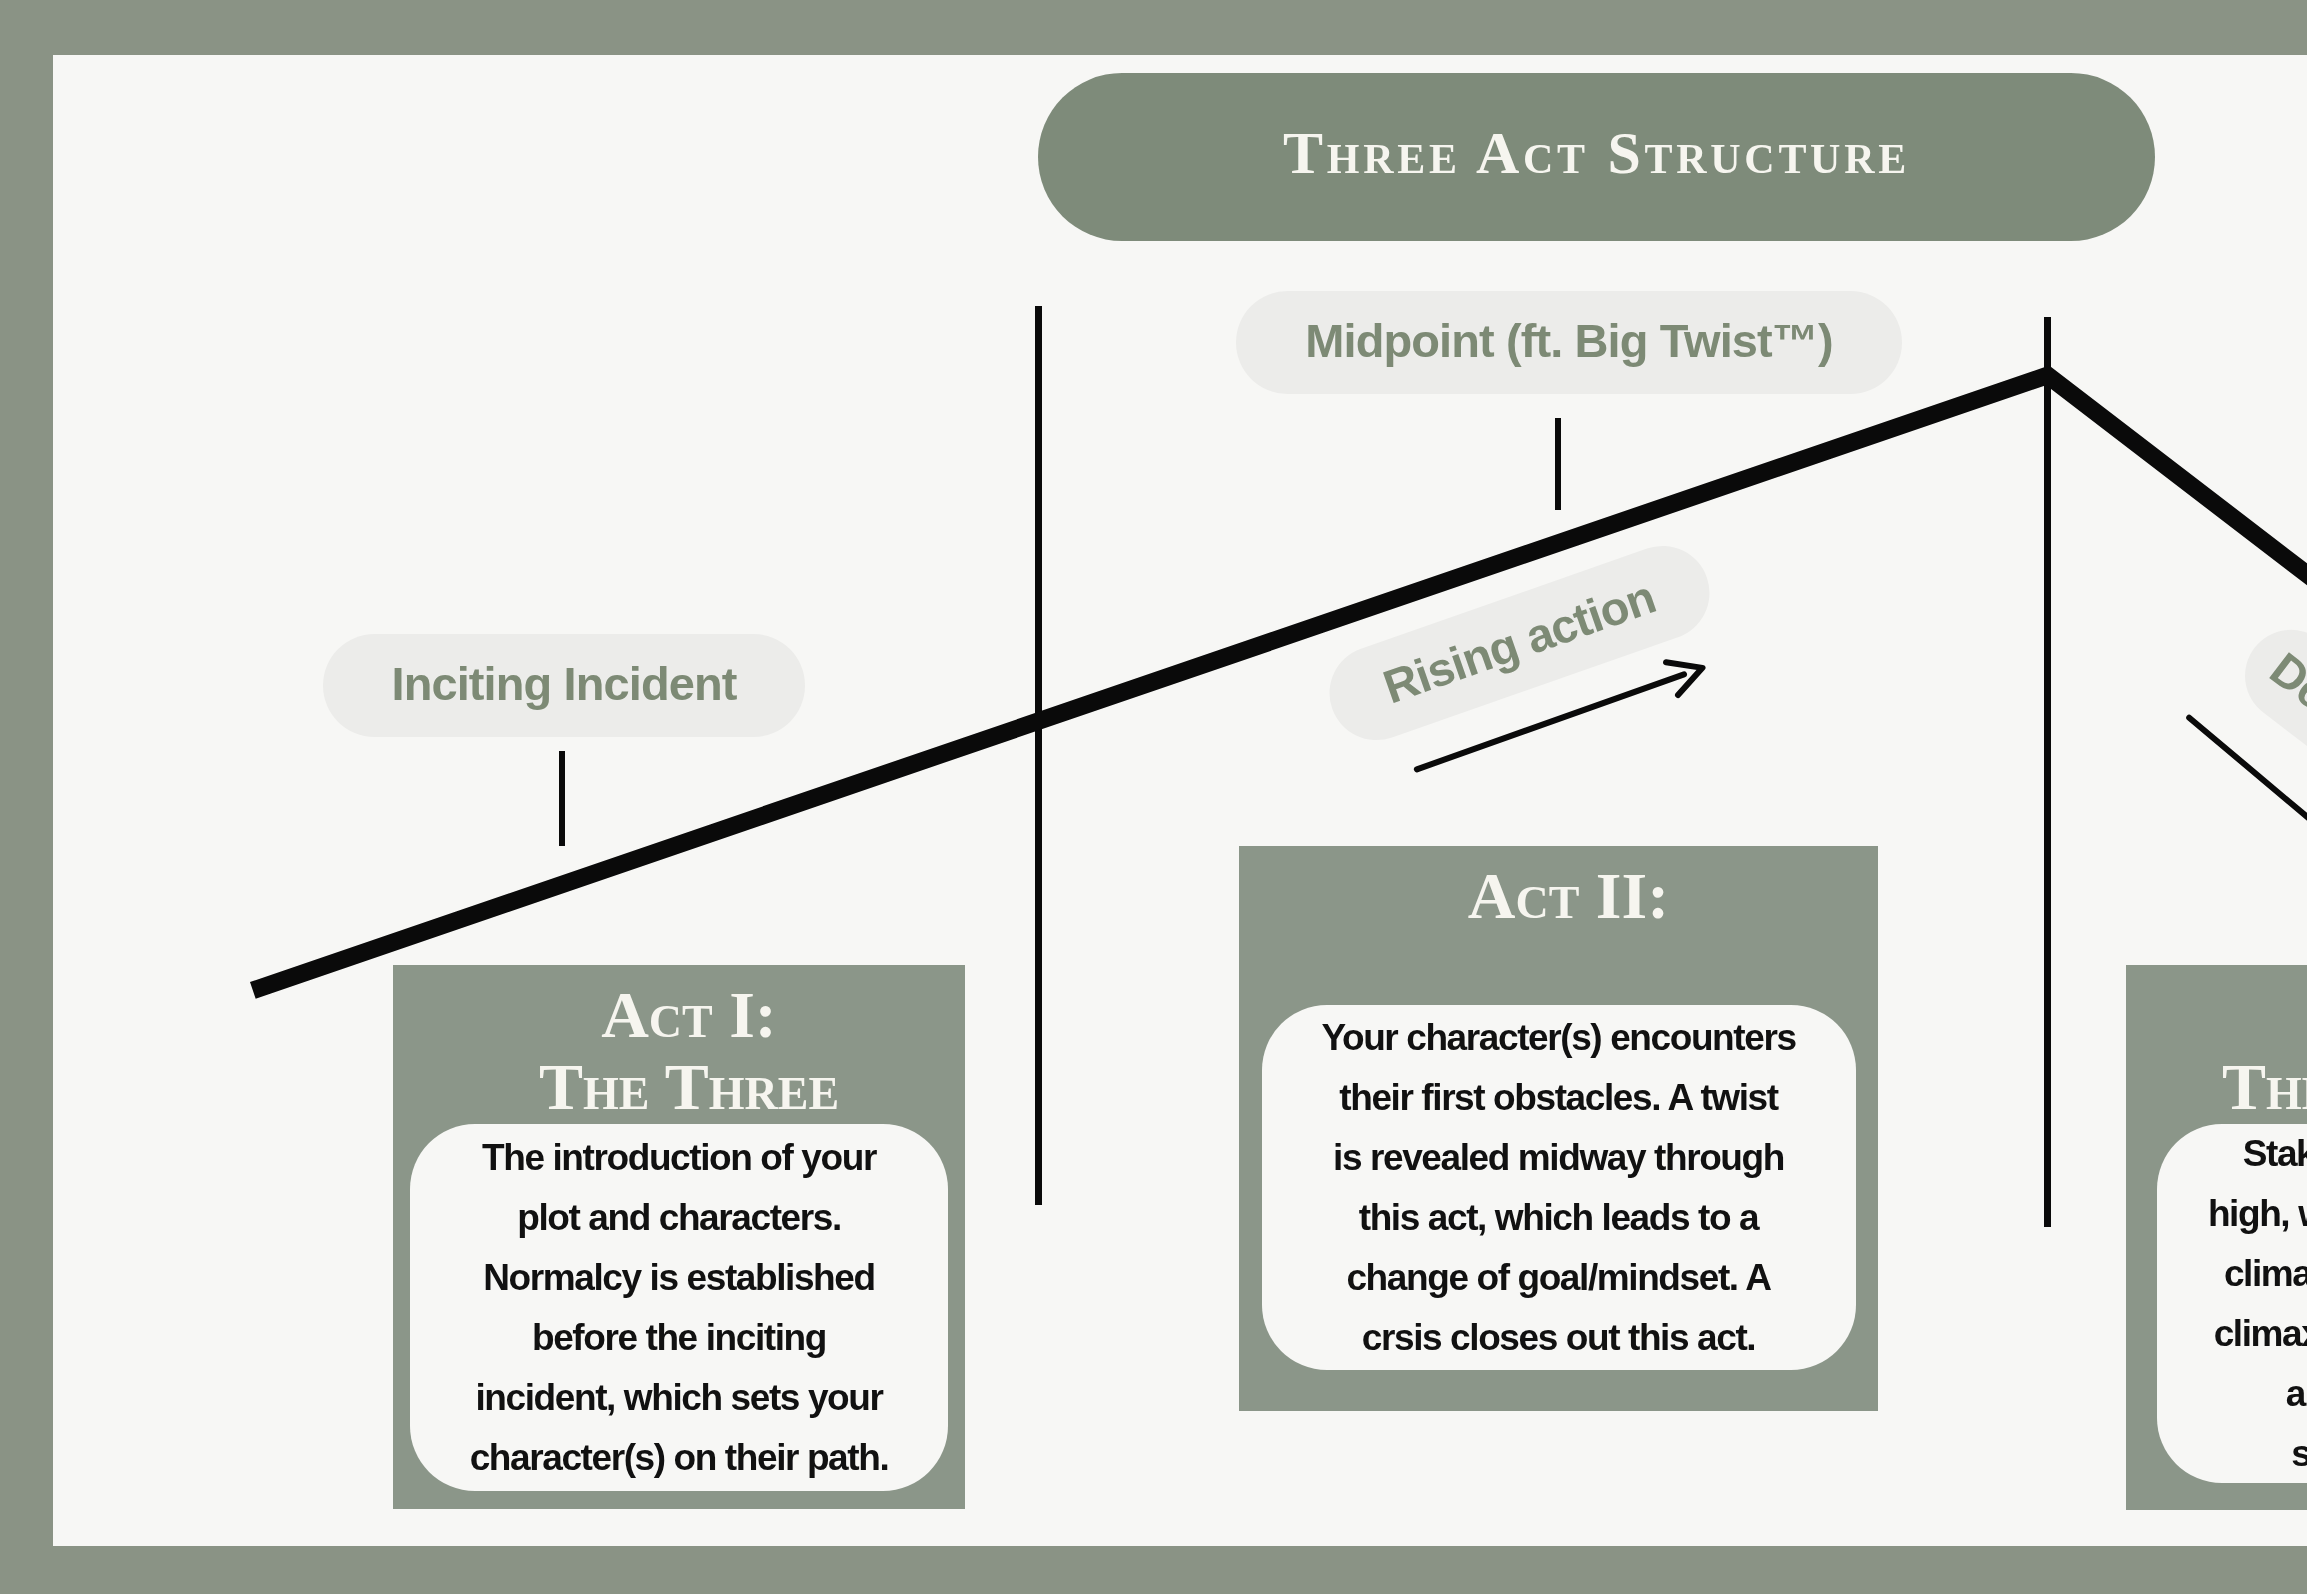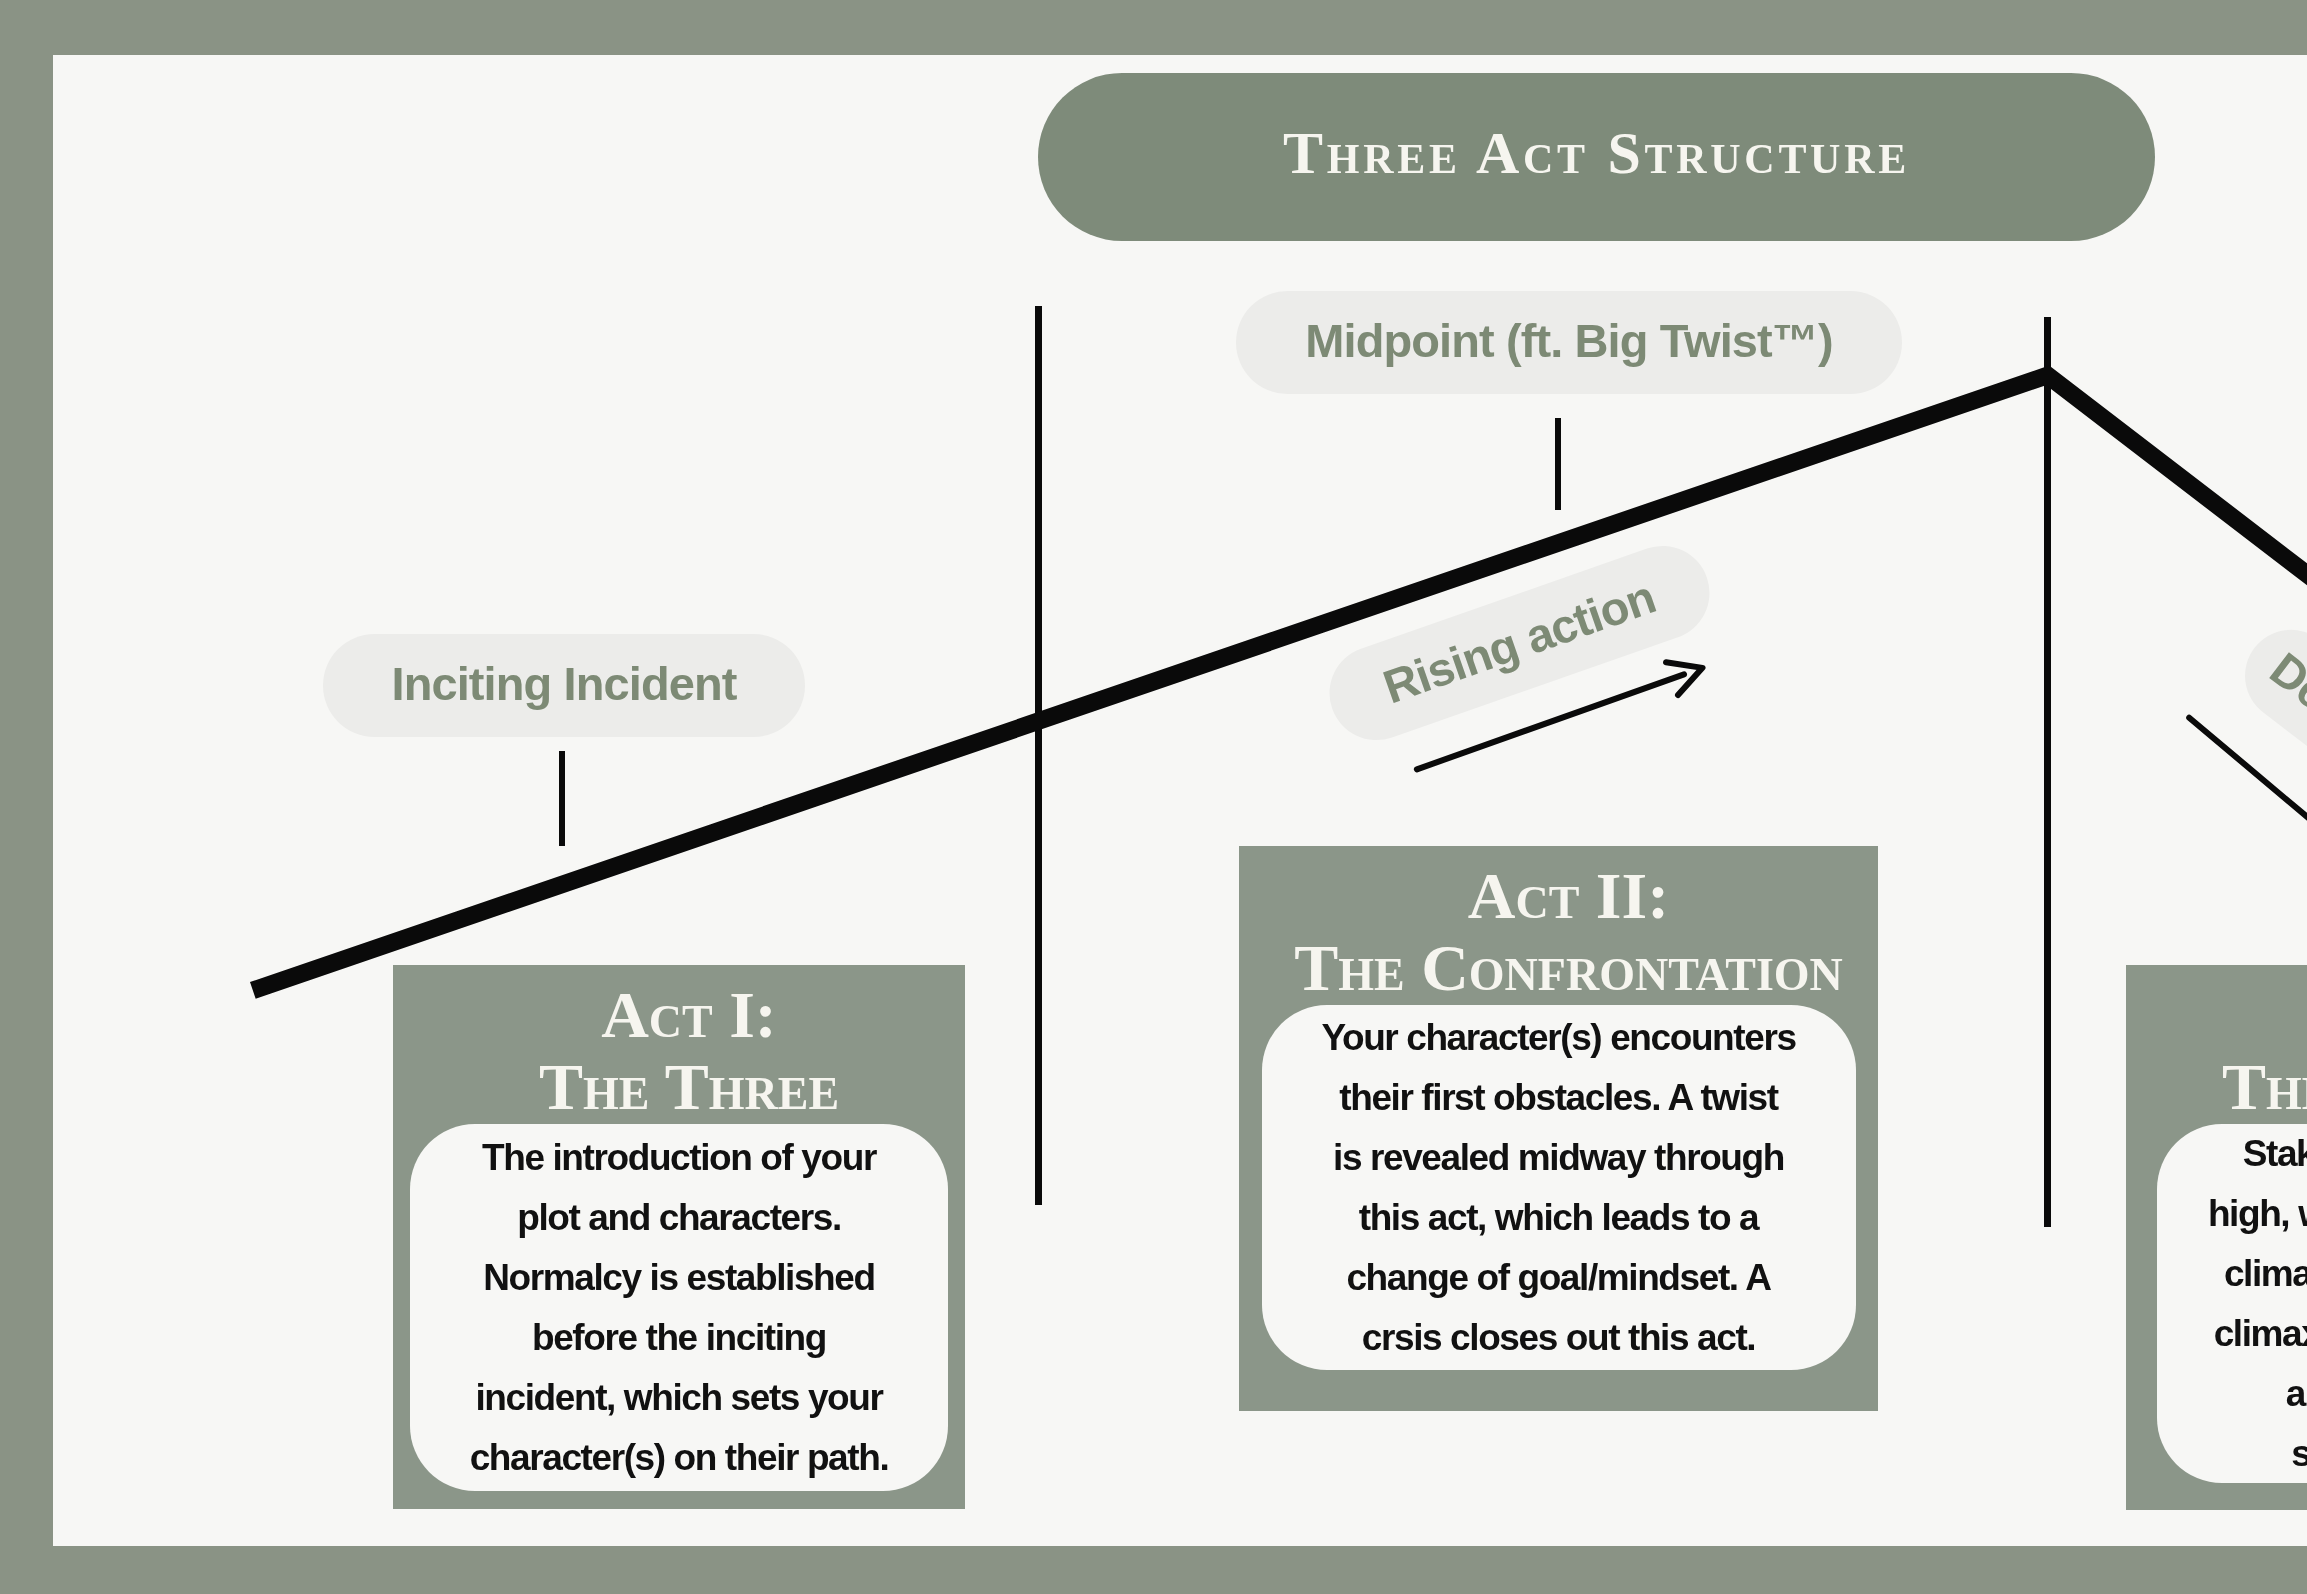--- a/index.html
+++ b/index.html
@@ -150,21 +150,20 @@
 Normalcy is established
 before the inciting
 incident, which sets your
 character(s) on their path.</span>
     </div>
   </div>
 
   <div class="act-card abs" style="left:1239px;top:846px;width:639px;height:565px;">
     <div class="act-heading">
       <span>Act II:</span>
-      <span>The Confrontation</span>
     </div>
     <div class="act-body" style="width:594px;height:365px;">
       <span class="txt">Your character(s) encounters
 their first obstacles. A twist
 is revealed midway through
 this act, which leads to a
 change of goal/mindset. A
 crsis closes out this act.</span>
     </div>
   </div>

